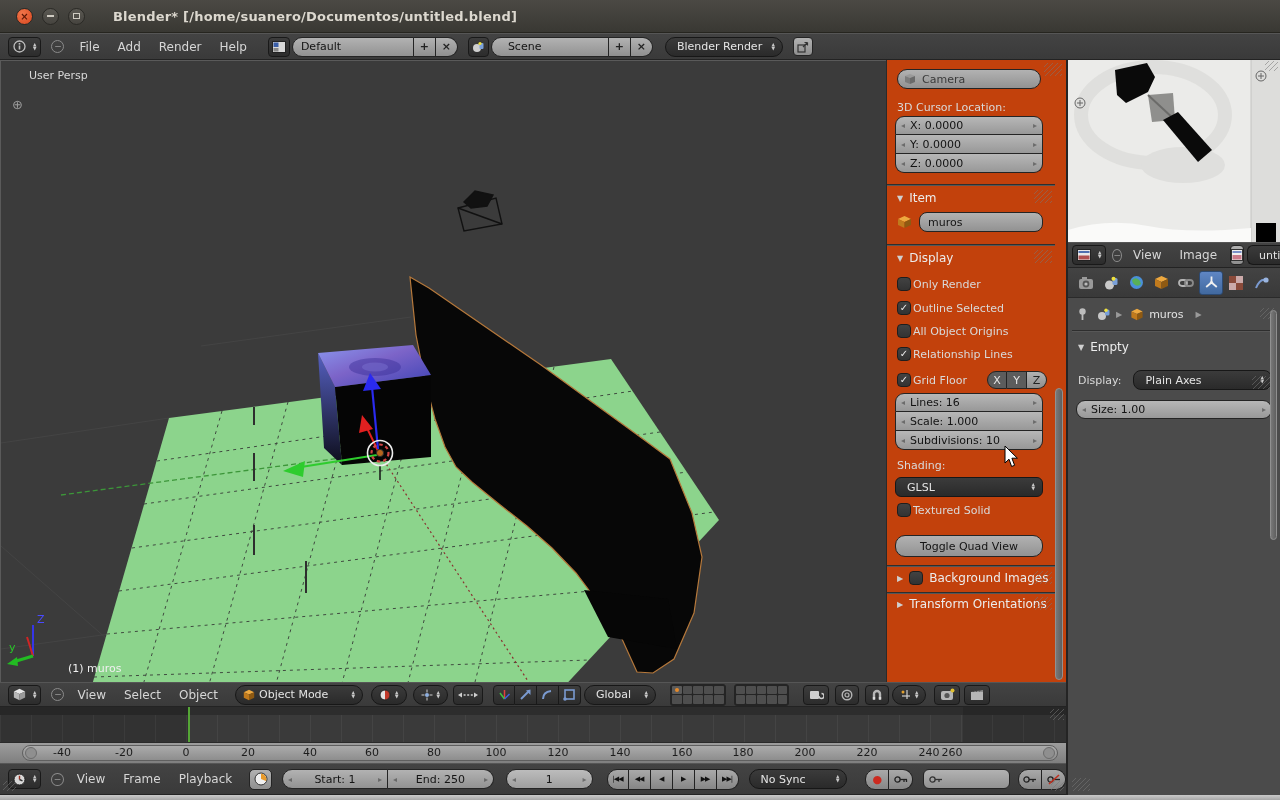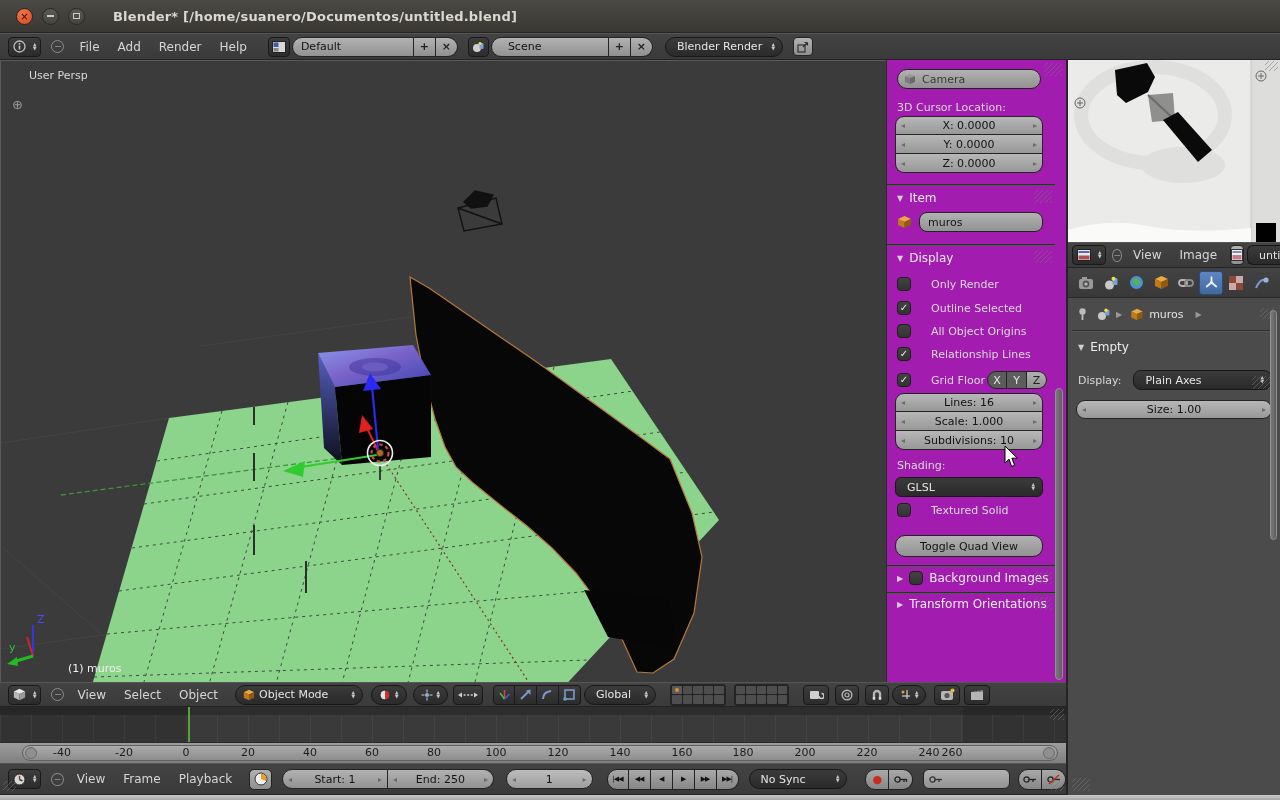--- a/index.html
+++ b/index.html
@@ -28,36 +28,36 @@
   .grp .seg:first-child{border-radius:10px 0 0 10px;border-left-width:1px}
   .grp .seg:last-child{border-radius:0 10px 10px 0}
   .sqbtn{width:22px;display:flex;align-items:center;justify-content:center;background:linear-gradient(#b2b2b2,#8f8f8f);border:1px solid #242424;color:#222;font-size:11px;font-weight:bold;height:20px}
   
   .dd{display:flex;align-items:center;background:linear-gradient(#3b3b3b,#2a2a2a);border:1px solid #171717;border-radius:10px;height:20px;color:#e4e4e4;font-size:11px;padding:0 7px;white-space:nowrap}
   .dd .val{flex:1;text-align:left;padding:0 4px}
   
   .chk{width:14px;height:14px;border-radius:4px;background:linear-gradient(#424242,#333);border:1px solid #1e1e1e;display:inline-flex;align-items:center;justify-content:center;flex:none}
   .chk .tick{display:none;color:#ececec;font-size:10px;font-weight:bold;margin-top:-1px}
   .chk.checked .tick{display:block}
-  .lbl{color:#d9d9d9;font-size:11px;margin-left:20px;white-space:nowrap}
+  .lbl{color:#d9d9d9;font-size:11px;margin-left:2px;white-space:nowrap}
   
   .nf{display:flex;align-items:center;background:linear-gradient(#b7b7b7,#989898);border:1px solid #242424;height:19px;color:#121212;font-size:11px}
   .stack .nf{border-top-width:0}
   .stack .nf:first-child{border-radius:9px 9px 0 0;border-top-width:1px}
   .stack .nf:last-child{border-radius:0 0 9px 9px}
-  .nf .val{flex:1;text-align:center}
+  .nf .val{flex:1;text-align:left}
   .phdr{color:#ececec;font-size:12px;display:flex;align-items:center;gap:6px}
   .phdr .tri{font-size:8px;color:#cfcfcf}
   .sep{height:2px;border-top:1px solid #2e2e2e;border-bottom:1px solid #575757}
   .hatch{position:absolute;width:18px;height:13px;background:repeating-linear-gradient(135deg,transparent 0 2.5px,#777 2.5px 3.5px);opacity:.55}
   .sb{position:absolute;border-radius:5px;background:linear-gradient(90deg,#787878,#5f5f5f);border:1px solid #909090}
   
   #infobar{left:0;top:33px;width:1280px;height:27px}
   #viewport{left:0;top:60px;width:886px;height:622px;background:#3b3b3b;border-left:1px solid #5a5a5a;border-top:1px solid #5a5a5a}
-  #npanel{left:886px;top:60px;width:180px;height:622px;background:#a21caf;border-left:1px solid #2a2a2a}
+  #npanel{left:886px;top:60px;width:180px;height:622px;background:#c2410c;border-left:1px solid #2a2a2a}
   #vsep{left:1066px;top:60px;width:2px;height:735px;background:#242424}
   #imgview{left:1068px;top:60px;width:212px;height:182px;background:#ebebe9}
   #imghdr{left:1068px;top:242px;width:212px;height:26px}
   #props{left:1068px;top:268px;width:212px;height:527px;background:#4b4b4b}
   #v3dhdr{left:0;top:682px;width:1066px;height:25px}
   #ttrack{left:0;top:707px;width:1066px;height:35px;background:#3a3a3a;background-image:repeating-linear-gradient(90deg,rgba(255,255,255,.05) 0 1px,transparent 1px 31px)}
   #truler{left:0;top:742px;width:1066px;height:21px;background:linear-gradient(#9d9d9d,#7f7f7f);border-top:1px solid #2a2a2a}
   #thdr{left:0;top:763px;width:1066px;height:32px}
   #bottomstrip{left:0;top:795px;width:1280px;height:5px;background:linear-gradient(#c9c9c9,#a8a8a8)}
   .vplabel{color:#d8d8d8;font-size:11px}

